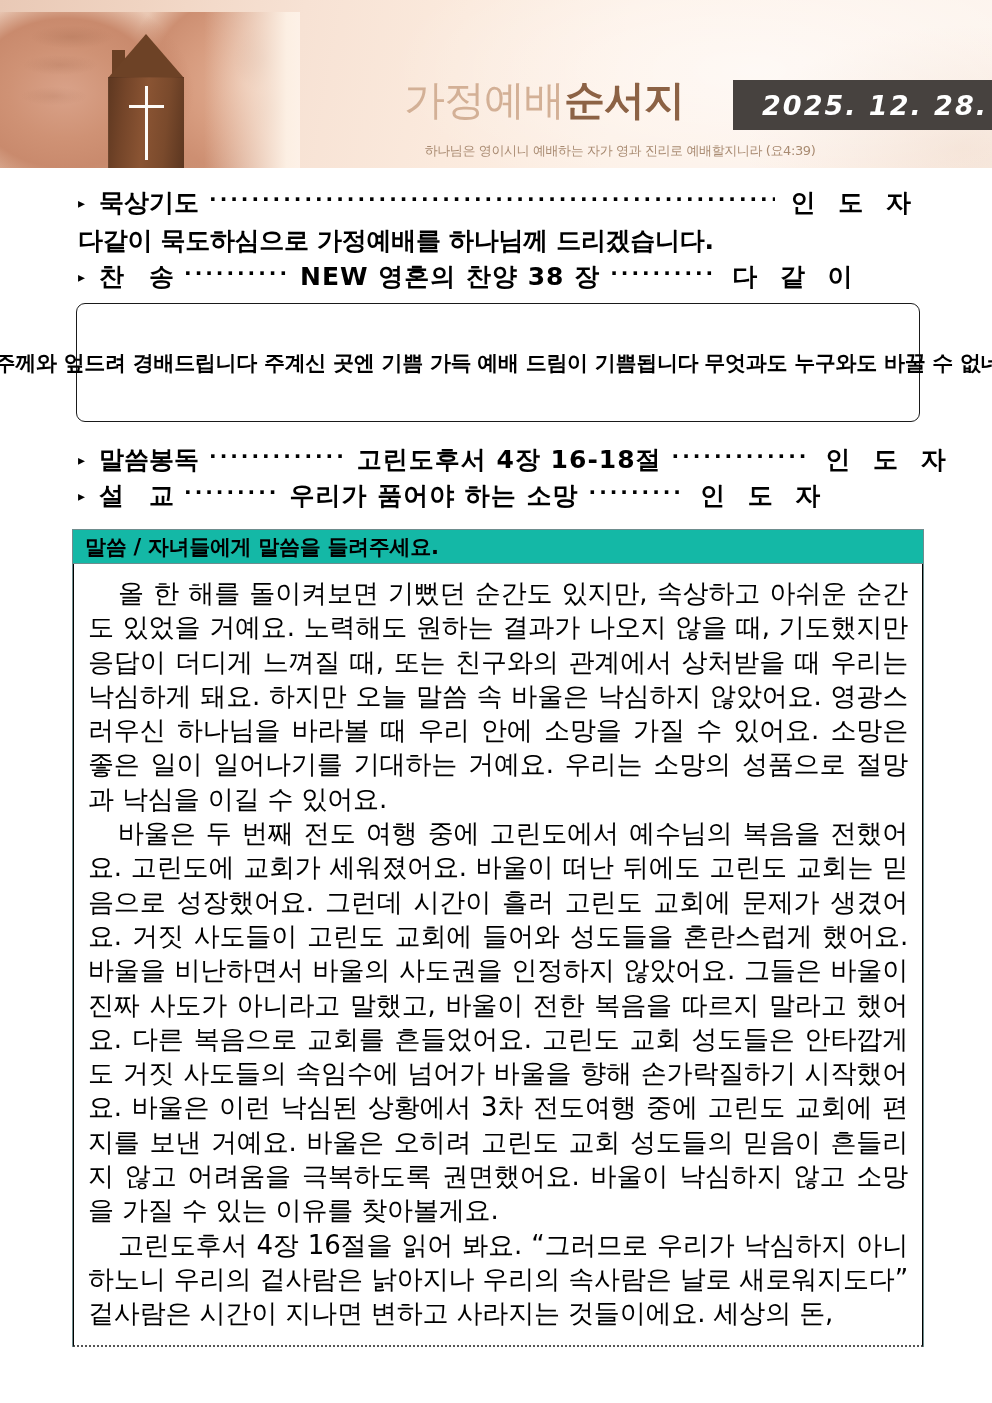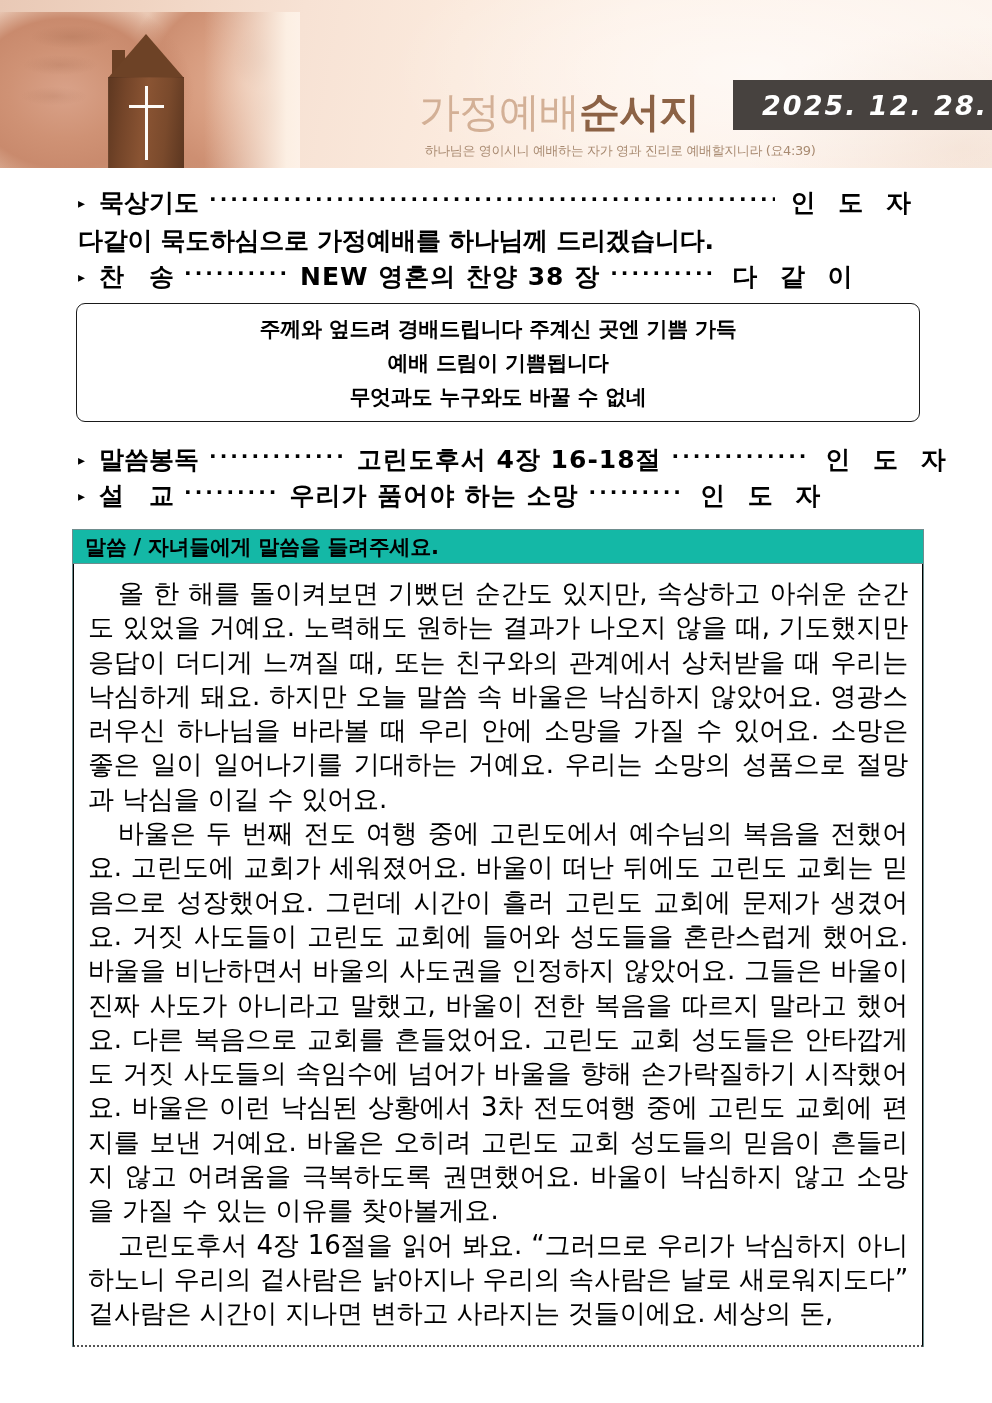--- a/index.html
+++ b/index.html
@@ -100,23 +100,23 @@
   }
   
   .photo-fade {
     position: absolute; right: 0; top: 0;
     width: 96px; height: 100%;
     background: linear-gradient(to right, rgba(253,240,230,0), #fcefe3 86%, #fdf1e7 100%);
   }
 
   .title-block {
     position: absolute;
-    left: 404px; top: 88px;
+    left: 404px; top: 76px;
     width: 310px;
-    text-align: center;
+    text-align: left;
   }
   .title-line {
     font-size: 41px;
     line-height: 48px;
     white-space: nowrap;
     letter-spacing: -1px;
   }
   .title-light { color: #d3b096; font-weight: 400; }
   .title-bold  { color: #8c6245; font-weight: 700; }
 
@@ -199,21 +199,20 @@
   }
 
   
   .hymn-box {
     position: absolute;
     left: 76px; top: 303px;
     width: 844px; height: 119px;
     border: 1.6px solid #1a1a1a;
     border-radius: 9px;
     display: flex;
-    flex-direction: column;
     align-items: center;
     justify-content: center;
     gap: 6px;
   }
   .hymn-line {
     font-size: 21px;
     font-weight: 700;
     color: #000;
     letter-spacing: -.3px;
     white-space: nowrap;

